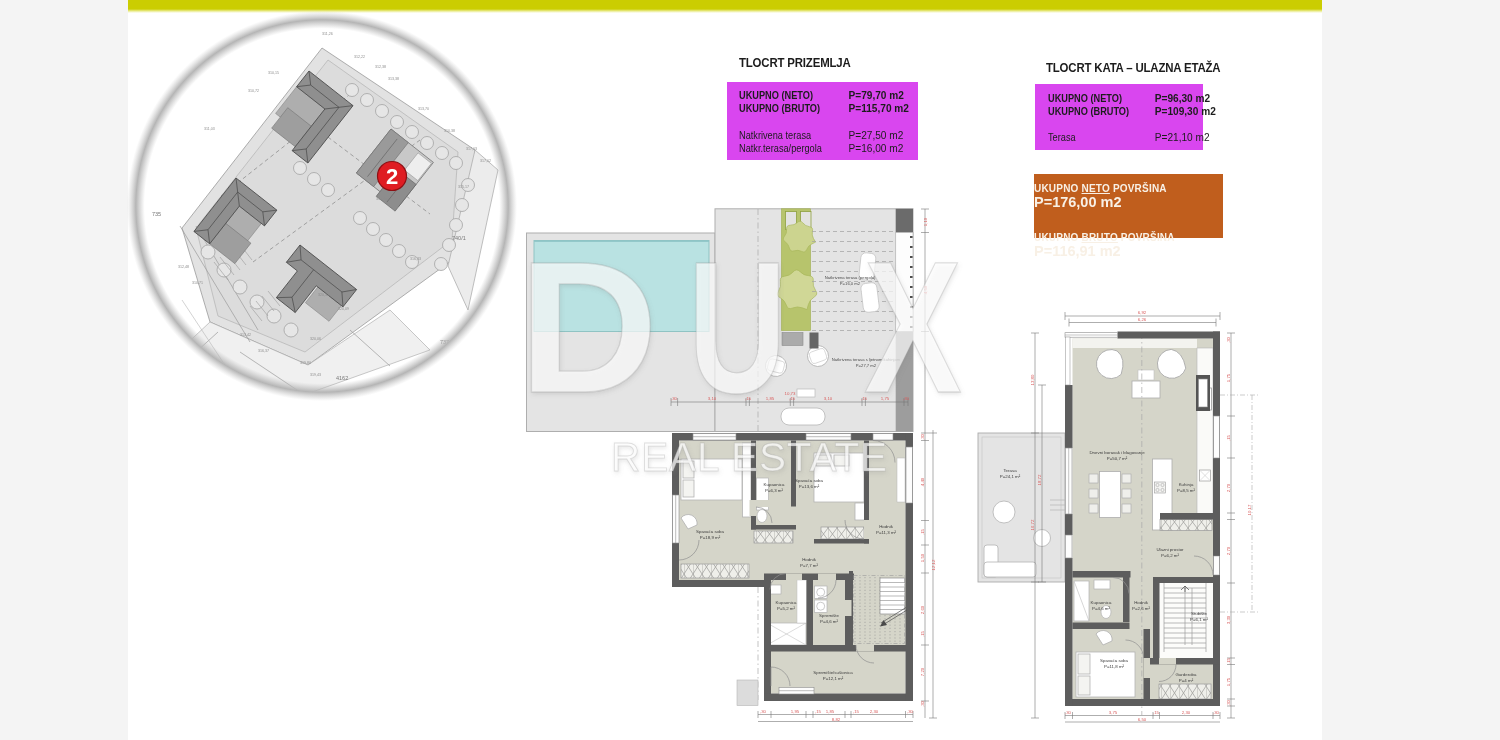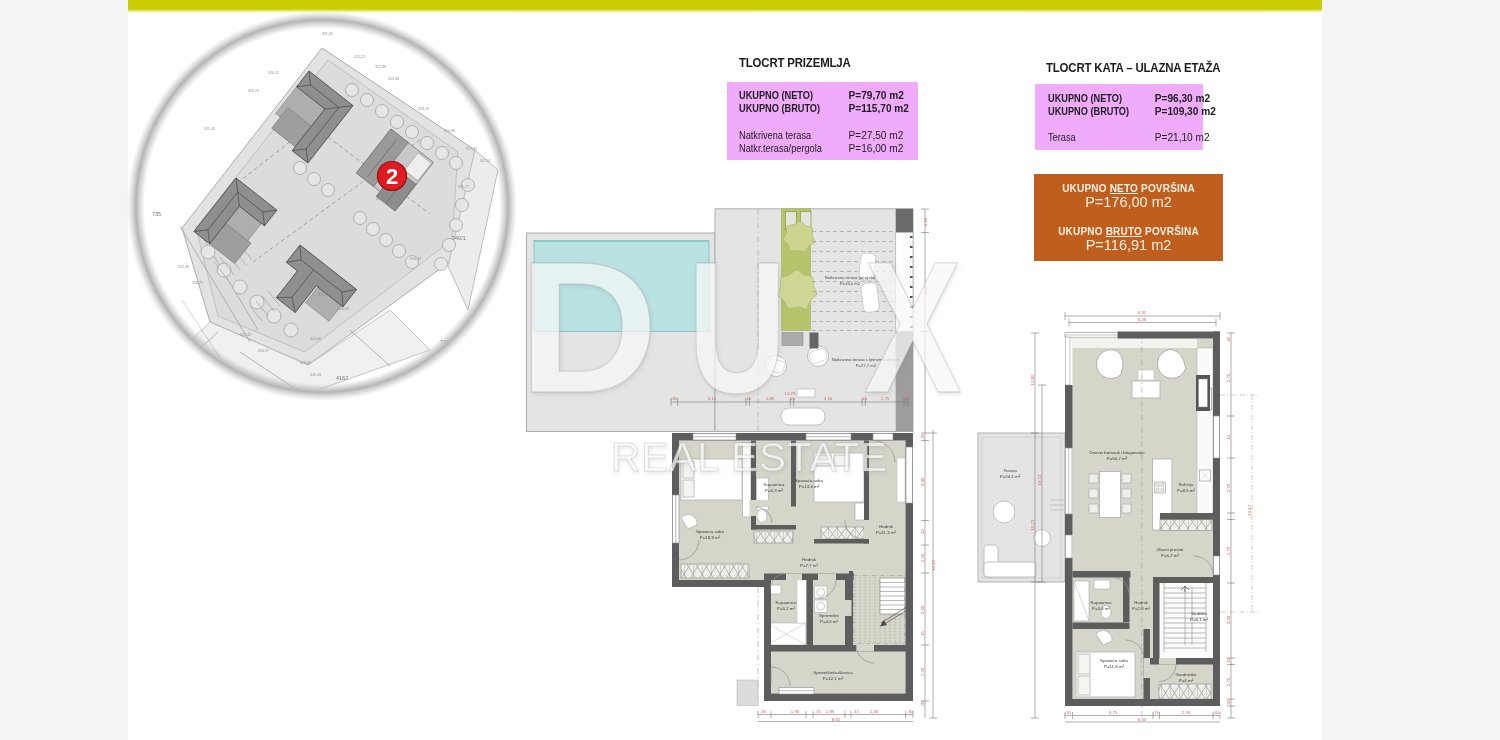--- a/index.html
+++ b/index.html
@@ -1,25 +1,25 @@
 <!DOCTYPE html>
 <html><head>
 <meta charset="utf-8">
 <style>
 html,body{margin:0;padding:0}
 body{width:1500px;height:740px;background:#f4f4f4;font-family:"Liberation Sans",sans-serif;position:relative;overflow:hidden}
 .page{position:absolute;left:128px;top:0;width:1194px;height:740px;background:#ffffff}
 .bar{position:absolute;left:128px;top:0;width:1194px;height:13px;background:linear-gradient(#cbcd01 0px,#cbcd01 9px,rgba(230,232,120,0.85) 11px,rgba(255,255,255,0) 13px)}
 .h1{position:absolute;font-weight:bold;color:#1c1c1c;font-size:13px;white-space:nowrap;transform:scaleX(0.88);transform-origin:0 0;letter-spacing:-0.2px}
-.tbl{position:absolute;background:#f0abfc;color:#1c1c1c}
+.tbl{position:absolute;background:#d946ef;color:#1c1c1c}
 .row{position:absolute;white-space:nowrap;transform:scaleX(0.92);transform-origin:0 0}
 .lab{display:inline-block}
-.orange{position:absolute;left:1034px;top:174px;width:189px;height:87px;background:#c05e1d;color:#f8f0e5;text-align:center}
+.orange{position:absolute;left:1034px;top:174px;width:189px;height:64px;background:#c05e1d;color:#f8f0e5;text-align:left}
 .orange .s{font-size:10px;font-weight:bold;letter-spacing:0.2px}
-.orange .b{font-size:14.5px;font-weight:normal}
+.orange .b{font-size:14.5px;font-weight:bold}
 svg{position:absolute;left:0;top:0}
 </style>
 </head>
 <body>
 
 <div class="page"></div>
 
 <div class="bar"></div>
 
 <div class="h1" style="left:739px;top:55px">TLOCRT PRIZEMLJA</div>
@@ -35,21 +35,21 @@
 
 <div class="tbl" style="left:1035px;top:84px;width:168px;height:66px;font-size:10px">
   <div class="row" style="left:13px;top:8px;font-weight:bold"><span class="lab" style="width:116px">UKUPNO (NETO)</span><span style="font-size:11px">P=96,30 m2</span></div>
   <div class="row" style="left:13px;top:21px;font-weight:bold"><span class="lab" style="width:116px">UKUPNO (BRUTO)</span><span style="font-size:11px">P=109,30 m2</span></div>
   <div class="row" style="left:13px;top:47px"><span class="lab" style="width:116px">Terasa</span><span style="font-size:11px">P=21,10 m2</span></div>
 </div>
 
 <div class="orange">
   <div class="s" style="margin-top:9px">UKUPNO <u>NETO</u> POVRŠINA</div>
   <div class="b">P=176,00 m2</div>
-  <div class="s" style="margin-top:16px">UKUPNO <u>BRUTO</u> POVRŠINA</div>
+  <div class="s" style="margin-top:22px">UKUPNO <u>BRUTO</u> POVRŠINA</div>
   <div class="b">P=116,91 m2</div>
 </div>
 
 <svg width="1500" height="740" viewBox="0 0 1500 740">
 <defs>
 <clipPath id="circ">
         <circle cx="322" cy="206" r="186"></circle>
       </clipPath>
 <radialGradient id="ringGrad">
   <stop offset="0.905" stop-color="#c0c0c0" stop-opacity="0"></stop>

